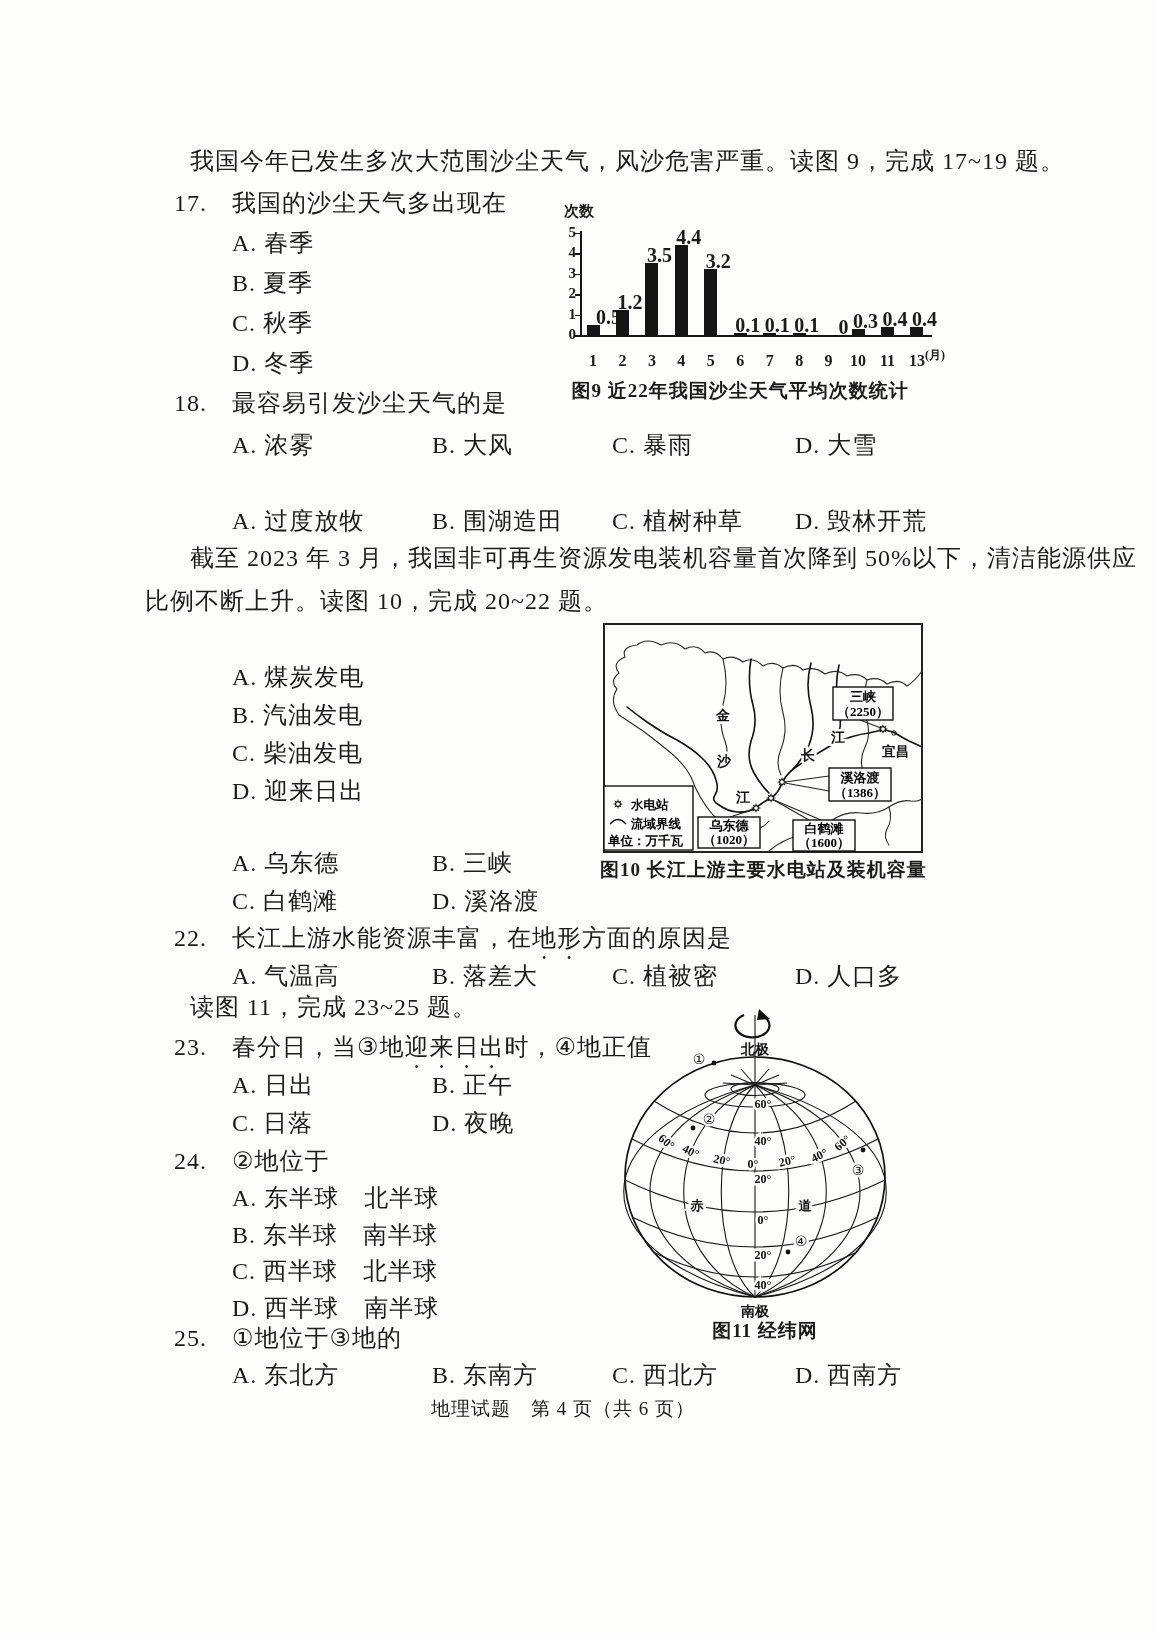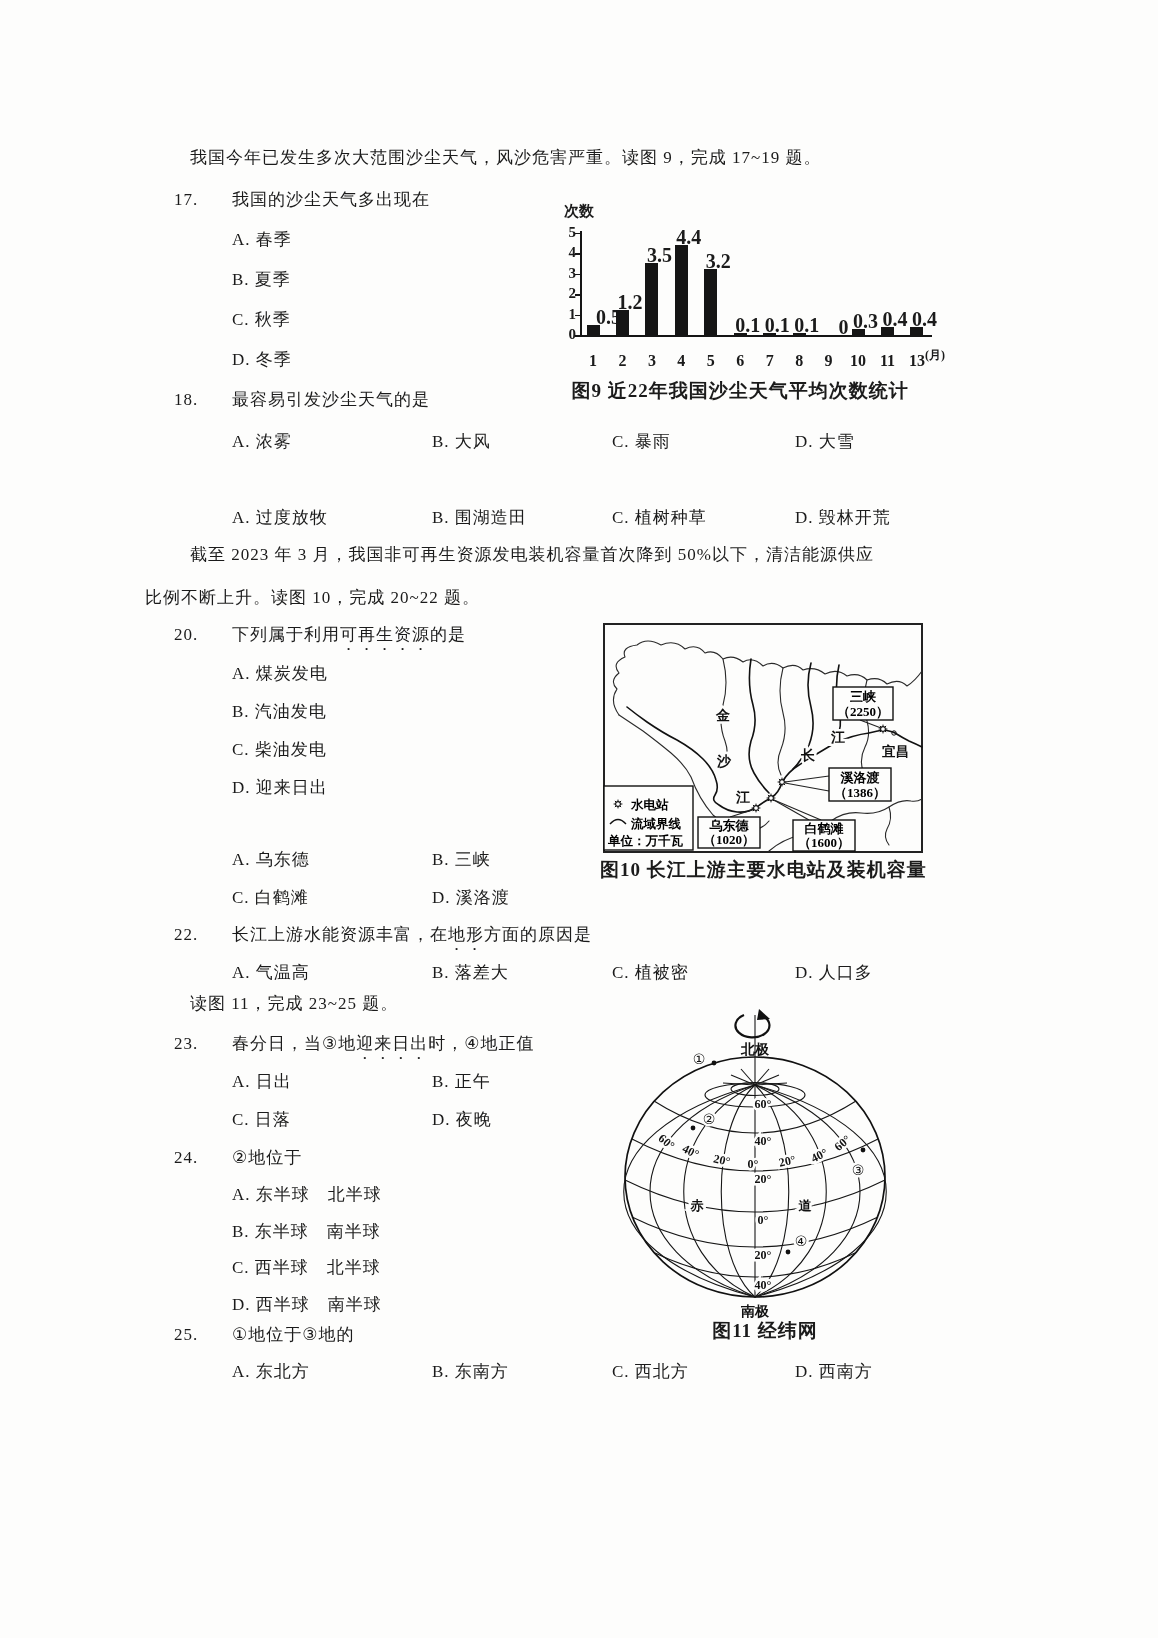--- a/index.html
+++ b/index.html
@@ -1,18 +1,18 @@
 <!DOCTYPE html>
 <html><head>
 <meta charset="utf-8">
 <style>
   html,body{margin:0;padding:0;background:#e8e8e8;}
   .page{position:relative;width:1158px;height:1638px;background:#fdfdfc;overflow:hidden;
         font-family:"Liberation Serif","DejaVu Sans",serif;color:#1b1b1b;}
-  .line{position:absolute;white-space:nowrap;font-size:17px;line-height:1.15;letter-spacing:1px;}
+  .line{position:absolute;white-space:nowrap;font-size:24px;line-height:1.15;letter-spacing:1px;}
   .qnum{display:inline-block;width:58px;}
   .emph{-webkit-text-emphasis:filled dot;-webkit-text-emphasis-position:under right;
         text-emphasis:filled dot;text-emphasis-position:under right;}
   .caption{position:absolute;font-size:19px;text-align:center;white-space:nowrap;letter-spacing:1px;font-weight:bold;}
   .footer{position:absolute;left:0;width:1126px;text-align:center;font-size:19px;letter-spacing:1px;}
   
   #chart{position:absolute;left:540px;top:200px;width:420px;height:180px;font-family:"Liberation Serif","DejaVu Sans",serif;}
   #chart .abs{position:absolute;}
   #chart .bar{background:#151515;}
   #chart .axis{background:#151515;}
@@ -99,21 +99,20 @@
   <div class="line" style="left:795px;top:432px">D. 大雪</div>
 
   <div class="line" style="left:232px;top:508px">A. 过度放牧</div>
   <div class="line" style="left:432px;top:508px">B. 围湖造田</div>
   <div class="line" style="left:612px;top:508px">C. 植树种草</div>
   <div class="line" style="left:795px;top:508px">D. 毁林开荒</div>
 
   <div class="line" style="left:190px;top:545px">截至 2023 年 3 月，我国非可再生资源发电装机容量首次降到 50%以下，清洁能源供应</div>
   <div class="line" style="left:145px;top:588px">比例不断上升。读图 10，完成 20~22 题。</div>
 
-  <div class="line" style="left:174px;top:625px"><span class="qnum">20.</span><span>下列属于利用</span><span class="emph">可再生资源</span><span>的是</span></div>
   <div class="line" style="left:232px;top:664px">A. 煤炭发电</div>
   <div class="line" style="left:232px;top:702px">B. 汽油发电</div>
   <div class="line" style="left:232px;top:740px">C. 柴油发电</div>
   <div class="line" style="left:232px;top:778px">D. 迎来日出</div>
 
   <svg viewBox="0 0 320 230" style="position:absolute;left:603px;top:623px;width:320px;height:230px">
     <rect x="1" y="1" width="318" height="228" fill="none" stroke="#222" stroke-width="2"></rect>
     <g stroke="#2a2a2a" fill="none" stroke-width="1.1" stroke-linejoin="round" stroke-linecap="round">
       <path d="M16,92 Q6,78 14,66 Q6,58 16,50 Q8,40 22,34 Q18,24 34,22 Q44,14 58,22 Q72,16 82,26 Q94,20 102,30 Q112,26 120,36 Q130,31 140,39 Q150,33 160,43 Q170,37 180,45 Q192,39 200,47 Q212,43 222,51 Q234,45 244,53 Q256,49 264,57 Q276,53 284,61 Q296,55 304,63 Q312,58 319,48"></path>
       <path d="M16,92 Q28,100 40,108 Q56,120 68,130 Q82,142 88,154 Q96,176 110,192 Q124,206 142,208 Q158,208 166,198"></path>
@@ -294,13 +293,14 @@
     <text class="halo" x="150" y="309" font-size="14" font-weight="bold" text-anchor="middle">南极</text>
   </svg>
   <div class="caption" style="left:605px;top:1318px;width:320px">图11 经纬网</div>
 
   <div class="line" style="left:174px;top:1325px"><span class="qnum">25.</span><span>①地位于③地的</span></div>
   <div class="line" style="left:232px;top:1362px">A. 东北方</div>
   <div class="line" style="left:432px;top:1362px">B. 东南方</div>
   <div class="line" style="left:612px;top:1362px">C. 西北方</div>
   <div class="line" style="left:795px;top:1362px">D. 西南方</div>
 
+  <div class="footer" style="top:1396px">地理试题　第 4 页（共 6 页）</div>
 </div>
 
 </body></html>

